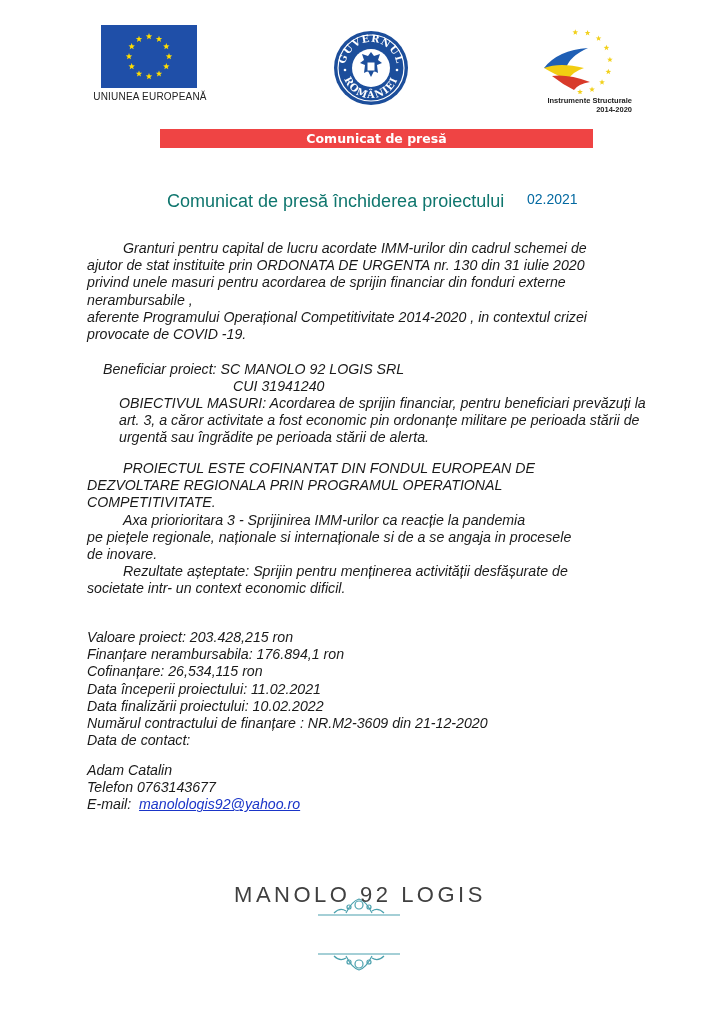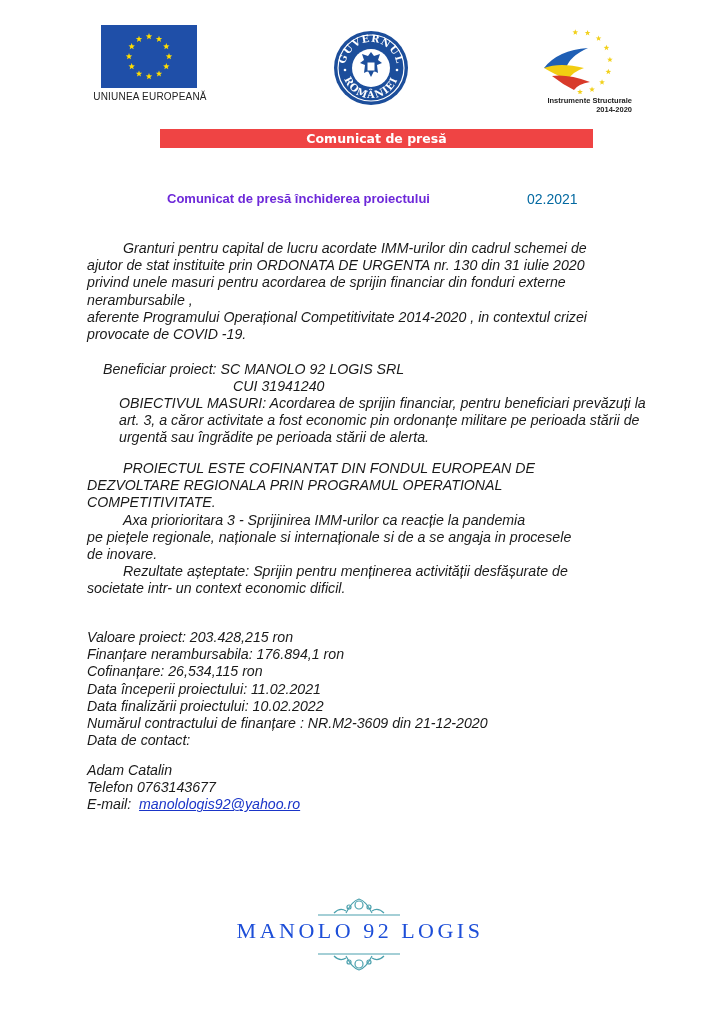--- a/index.html
+++ b/index.html
@@ -18,40 +18,40 @@
   #is-logo { left: 538px; top: 28px; width: 80px; height: 66px; }
   #is-logo svg { width: 100%; height: 100%; display: block; }
   #is-label { left: 526px; top: 84px; width: 106px; text-align: right; font-size: 7.5px; font-weight: bold; line-height: 9px; color: #222; margin-top: 12px; }
 
   
   #banner { left: 160px; top: 129px; width: 433px; height: 19px; background: #ef4444;
             color: #fff; text-align: center; font-size: 12.5px; font-weight: bold; line-height: 19px;
             font-family: "DejaVu Sans", sans-serif; }
 
   
-  #doc-title { left: 167px; top: 191px; font-size: 13px; font-weight: bold; color: #6d28d9; }
+  #doc-title { left: 167px; top: 191px; font-size: 18px; font-weight: normal; color: #0f766e; }
   #doc-date { left: 527px; top: 191px; font-size: 14px; color: #0369a1; }
 
   
   .body-text { left: 87px; width: 560px; font-size: 14.2px; line-height: 17.2px; color: #1a1a1a; }
   .body-text p { margin: 0; font-style: italic; }
   .indent { text-indent: 36px; }
   #sec-intro { top: 240px; }
   #sec-beneficiary { top: 361px; }
   #sec-objective { top: 395px; margin-left: 32px; }
   #sec-project { top: 460px; }
   #sec-values { top: 629px; }
   #sec-contact { top: 762px; }
   .benef-line1 { padding-left: 16px; }
   .benef-line2 { padding-left: 146px; }
   .email-link { color: #1a35c8; text-decoration: underline; cursor: pointer; }
   #ornament-top { left: 316px; top: 893px; width: 86px; height: 26px; }
   #ornament-bottom { left: 316px; top: 950px; width: 86px; height: 26px; }
-  #brand-name { left: 225px; top: 918px; width: 270px; text-align: center; font-size: 22px;
-                letter-spacing: 3.5px; color: #1d4ed8; font-family: Liberation Serif, serif; font-weight: normal; }
+  #brand-name { left: 225px; top: 882px; width: 270px; text-align: center; font-size: 22px;
+                letter-spacing: 3.5px; color: #404040; font-family: Liberation Sans, sans-serif; font-weight: normal; }
 </style>
 </head>
 <body>
 
 <div id="eu-flag" class="abs">
   <svg viewBox="0 0 96 63">
     <g fill="#ffdd00" id="eu-stars">
         <path d="M48.00 8.10 L48.84 10.34 L51.23 10.45 L49.36 11.94 L50.00 14.25 L48.00 12.93 L46.00 14.25 L46.64 11.94 L44.77 10.45 L47.16 10.34 Z"></path>
         <path d="M58.00 10.78 L58.84 13.02 L61.23 13.13 L59.36 14.62 L60.00 16.93 L58.00 15.61 L56.00 16.93 L56.64 14.62 L54.77 13.13 L57.16 13.02 Z"></path>
         <path d="M65.32 18.10 L66.16 20.34 L68.55 20.45 L66.68 21.94 L67.32 24.25 L65.32 22.93 L63.32 24.25 L63.96 21.94 L62.09 20.45 L64.48 20.34 Z"></path>

